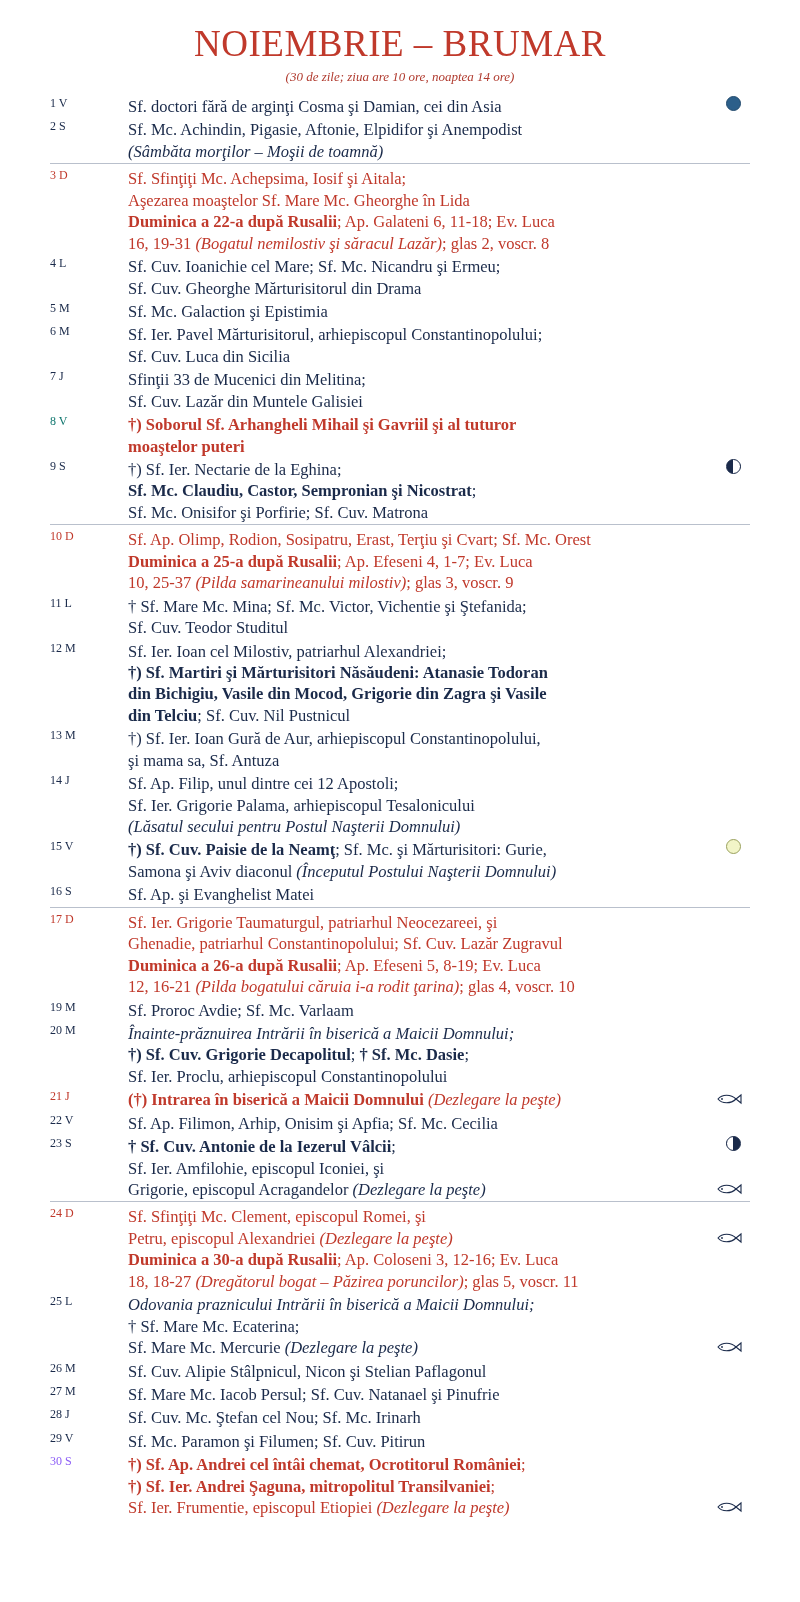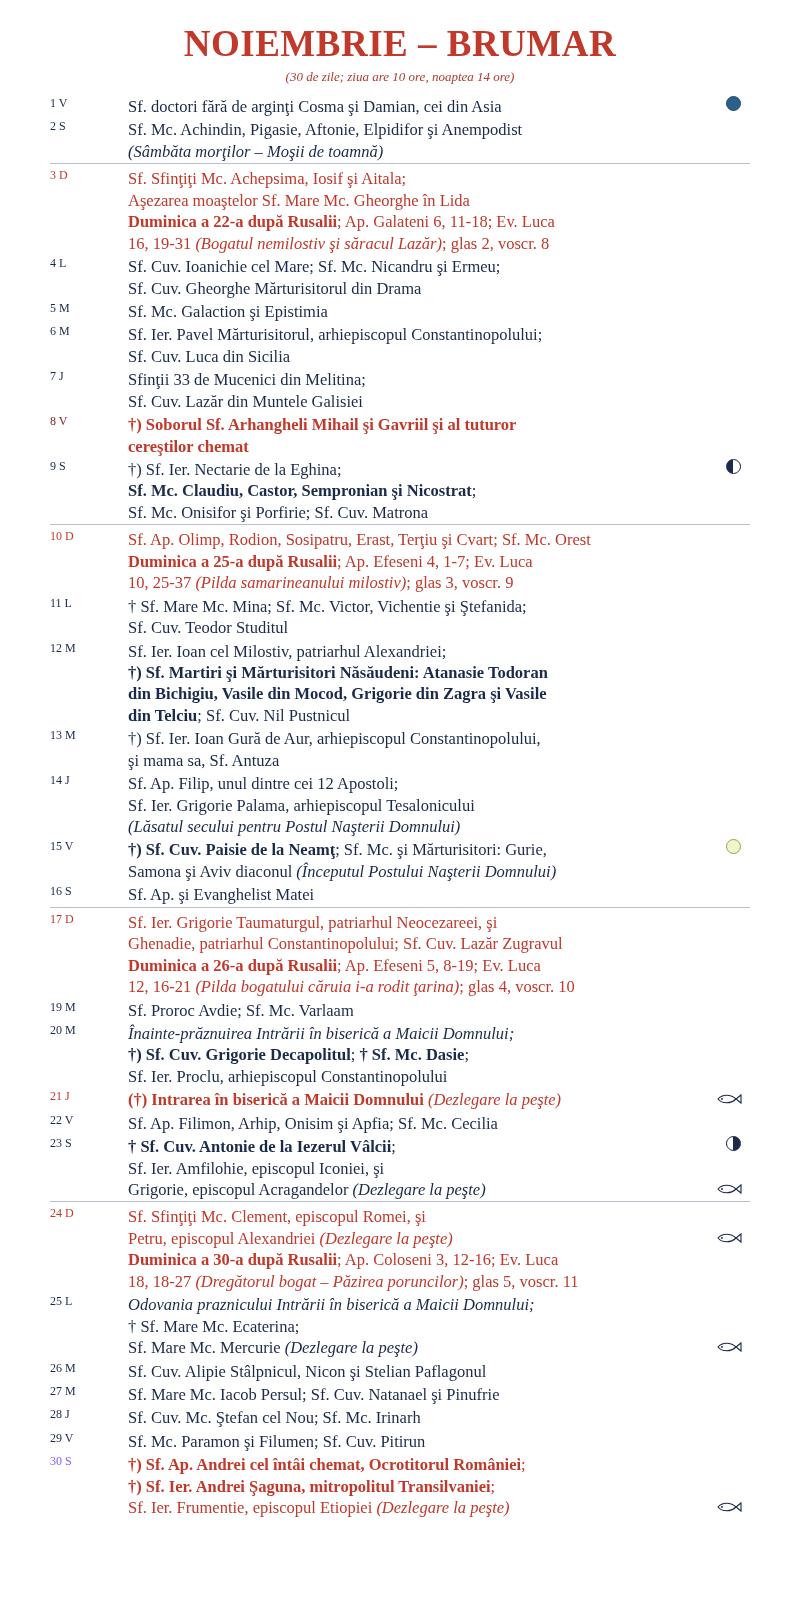--- a/index.html
+++ b/index.html
@@ -18,21 +18,21 @@
     width: 800px;
     min-height: 1602px;
     padding: 0;
     box-sizing: border-box;
   }
   .title {
     text-align: center;
     color: #c0392b;
     font-family: "Liberation Serif", serif;
     font-size: 37px;
-    font-weight: bold;
+    font-weight: normal;
     letter-spacing: 0.5px;
     margin: 22px 0 0 0;
     font-variant: small-caps;
   }
   .subtitle {
     text-align: center;
     color: #b03a2e;
     font-style: italic;
     font-size: 13px;
     margin: 4px 0 10px 0;
@@ -181,24 +181,24 @@
         </tr>
         <tr class="row">
           <td class="daycell">7 J</td>
           <td class="entry">
             <span class="line"><span class="black">Sfinţii 33 de Mucenici din Melitina;</span></span>
             <span class="line"><span class="black">Sf. Cuv. Lazăr din Muntele Galisiei</span></span>
           </td>
           <td class="moon"></td>
         </tr>
         <tr class="row">
-          <td class="daycell" style="color: #7f1d1d;">8 V</td>
+          <td class="daycell" style="color: #0f766e;">8 V</td>
           <td class="entry">
             <span class="line"><span class="red b">†) Soborul Sf. Arhangheli Mihail şi Gavriil şi al tuturor</span></span>
-            <span class="line"><span class="red b">cereştilor chemat</span></span>
+            <span class="line"><span class="red b">moaştelor puteri</span></span>
           </td>
           <td class="moon"></td>
         </tr>
         <tr class="row">
           <td class="daycell">9 S</td>
           <td class="entry">
             <span class="line"><span class="black">†) Sf. Ier. Nectarie de la Eghina;</span></span>
             <span class="line"><span class="black b">Sf. Mc. Claudiu, Castor, Sempronian şi Nicostrat</span><span class="black">;</span></span>
             <span class="line"><span class="black">Sf. Mc. Onisifor şi Porfirie; Sf. Cuv. Matrona</span></span>
           </td>

